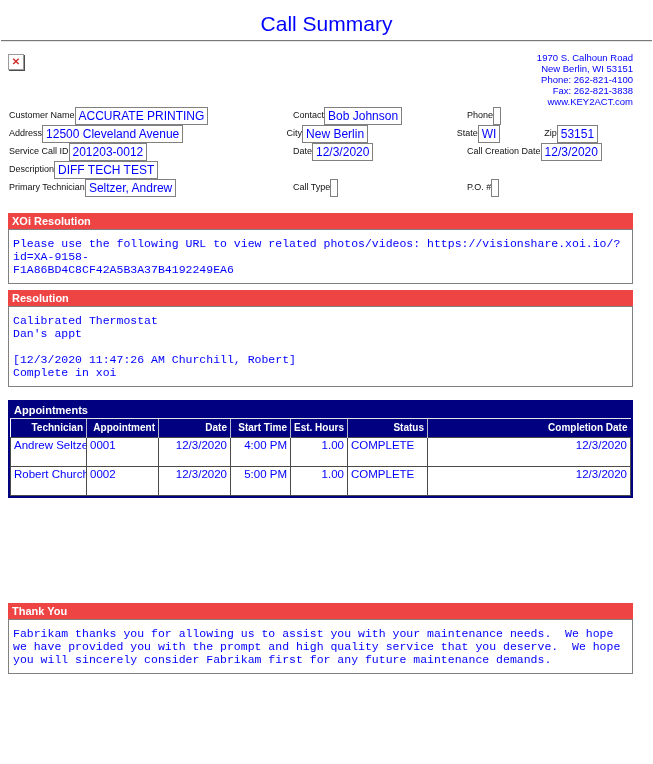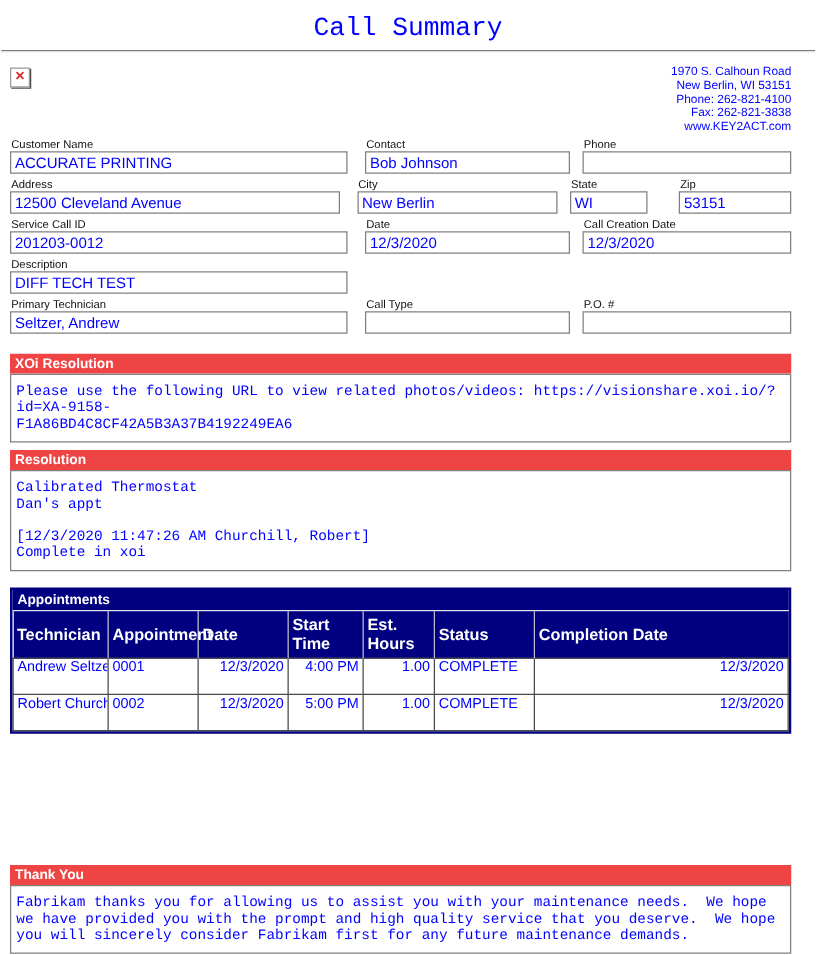--- a/index.html
+++ b/index.html
@@ -5,21 +5,21 @@
   * { box-sizing: border-box; }
   html, body { margin: 0; padding: 0; }
   body {
     width: 653px; height: 764px; background: #ffffff;
     font-family: "Liberation Sans", sans-serif;
     -webkit-font-smoothing: antialiased;
   }
   .title {
     padding-top: 12px; height: 36px;
     font-size: 21px; line-height: 24px;
-    color: #0000ff; text-align: center; font-family: Liberation Mono, monospace;
+    color: #0000ff; text-align: center;
   }
   .hr {
     height: 0; margin: 4px 1px 0 1px;
     border-top: 1px solid #787878;
     border-bottom: 1px solid #e6e6e6;
   }
   .head {
     display: flex; justify-content: space-between; align-items: flex-start;
     margin: 10px 20px 0 8px;
   }
@@ -28,21 +28,21 @@
     background: #fff; border: 1px solid #9a9a9a;
     box-shadow: 1px 1px 0 #4d4d4d;
     display: flex; align-items: center; justify-content: center;
   }
   .redx { color: #d42a2a; font-size: 10px; font-weight: bold; line-height: 1; }
   .addr { text-align: right; font-size: 9.5px; line-height: 11px; color: #0000ff; }
 
   .content { margin: 0 20px 0 8px; width: 625px; }
 
   .frow { display: flex; }
-  .field { display: flex; flex-direction: column; }
+  .field { display: flex; }
   .flabel { font-size: 9px; line-height: 10px; height: 10px; margin: 3px 0 1px 1px; color: #111; white-space: nowrap; }
   .fbox {
     height: 18px; border: 1px solid #808080; background: #fff;
     padding: 1px 3px 0 3px; font-size: 12px; line-height: 15px;
     color: #0000ff; overflow: hidden; white-space: nowrap;
   }
   .w1 { width: 270px; }
   .w2 { width: 164px; margin-left: 14px; }
   .w3 { width: 167px; margin-left: 10px; }
   .wp { width: 341px; margin-left: 14px; }
@@ -64,22 +64,22 @@
   .tytext { white-space: pre-wrap; }
 
   .tablewrap { margin-top: 13px; border: 2px solid #000080; }
   .tbar {
     height: 17px; line-height: 17px; background: #000080; color: #fff;
     font-size: 11px; font-weight: bold; padding-left: 4px;
     border-bottom: 1px solid #e8e8e8;
   }
   table { width: 100%; border-collapse: collapse; table-layout: fixed; }
   th {
-    background: #000080; color: #ffffff; font-size: 13px; font-weight: bold;
-    text-align: left; padding: 3px 3px 4px 3px;
+    background: #000080; color: #ffffff; font-size: 10px; font-weight: bold;
+    text-align: right; padding: 3px 3px 4px 3px;
     border-left: 1px solid #b8b8cc;
   }
   th:first-child { border-left: none; }
   td {
     border: 1px solid #4a4a4a; font-size: 11.5px; color: #0000ff;
     vertical-align: top; padding: 1px 3px; height: 29px;
     overflow: hidden; white-space: nowrap;
   }
   .ar { text-align: right; }
 </style>

